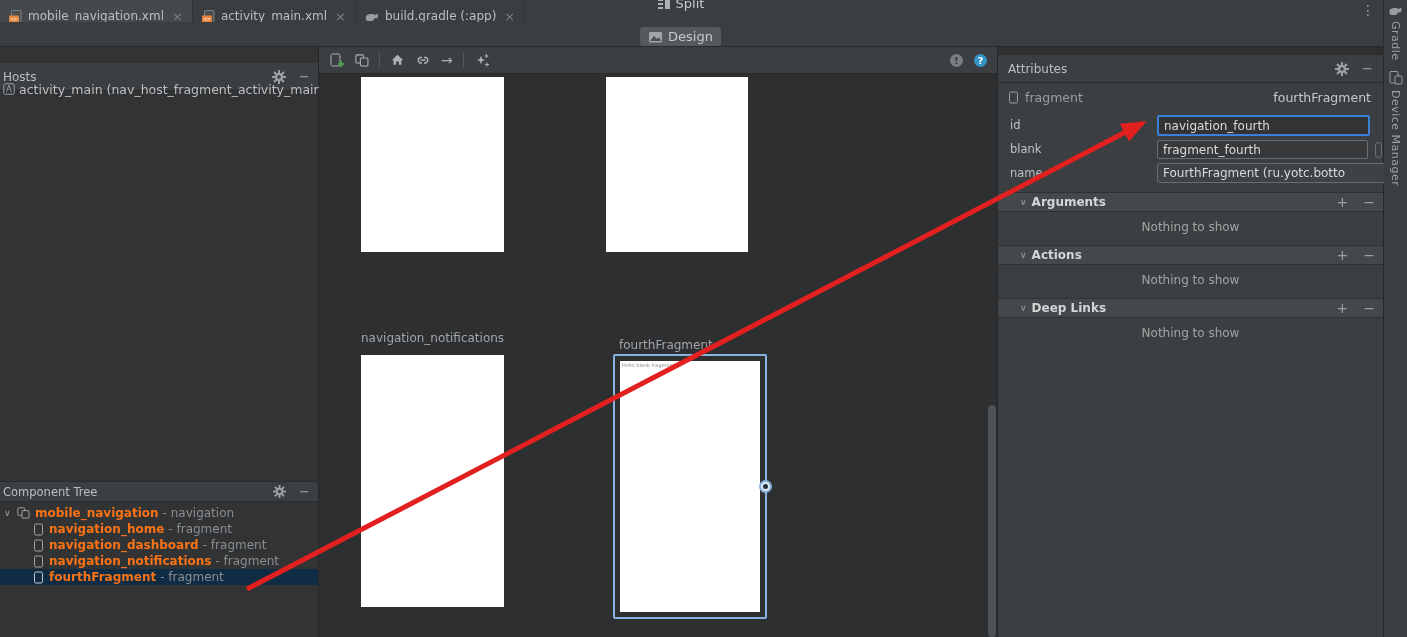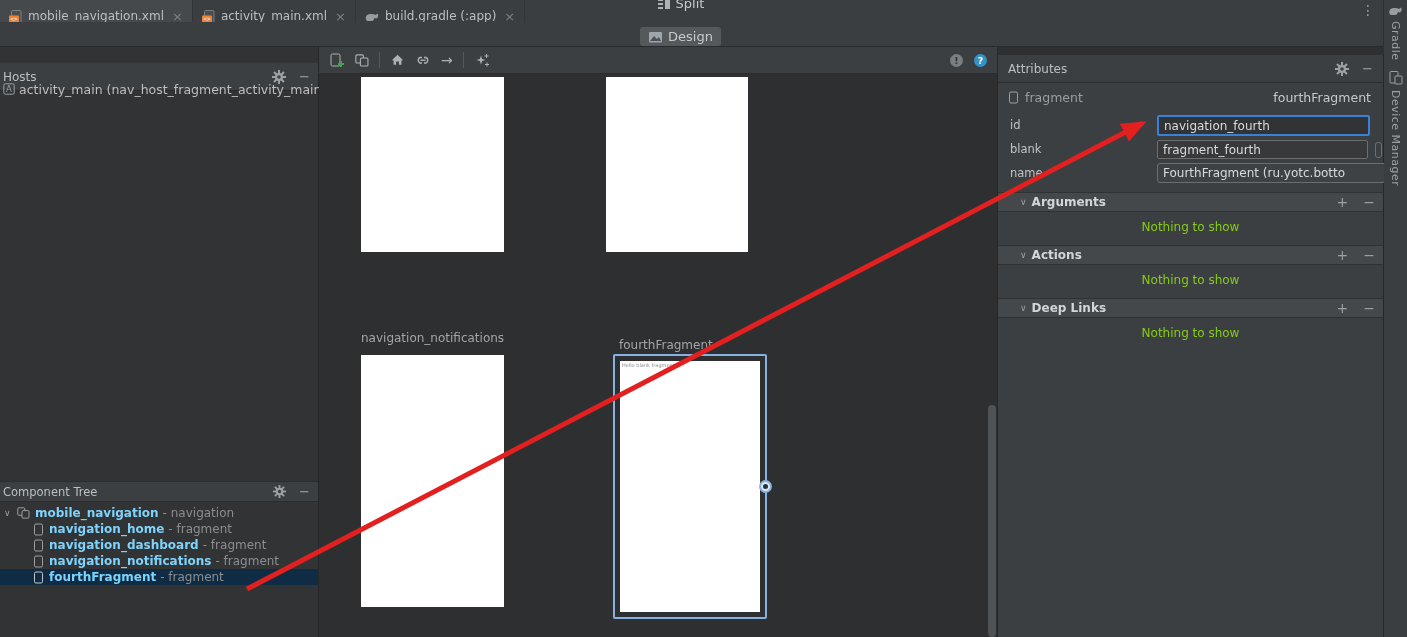--- a/index.html
+++ b/index.html
@@ -36,21 +36,21 @@
               border-bottom:1px solid #2a2c2e;display:flex;align-items:center;font-size:12px;color:#bcbfc1;}
   .ph-title{margin-left:3px;}
   .ph-icons{position:absolute;right:6px;display:flex;align-items:center;gap:13px;}
   .ph-min{color:#9ea1a3;font-size:13px;line-height:1;}
   .host-item{position:absolute;left:3px;top:33px;height:18px;display:flex;align-items:center;gap:4px;
              color:#bdbfc1;font-size:12.5px;white-space:nowrap;}
   .ct-head{top:434px;height:19px;border-top:1px solid #2a2c2e;font-size:11.5px;}
   .tree{position:absolute;left:0;top:458px;right:0;}
   .trow{height:16px;display:flex;align-items:center;white-space:nowrap;font-size:12px;color:#d4d6d8;}
   .trow .sfx{color:#8b8e90;margin-left:4px;}
-  .trow b{color:#7dd3fc;font-weight:700;margin-left:5px;}
+  .trow b{color:#f97316;font-weight:700;margin-left:5px;}
   .trow.selected{background:var(--selection-row);}
   .chev{color:#9ea1a3;font-size:9px;width:10px;margin-left:4px;}
   .ticon-sp{display:inline-flex;}
   .ind-root{margin-left:3px;} .ind-child{margin-left:33px;}
 
   
   .canvas{position:absolute;left:319px;top:47px;width:678px;height:590px;background:var(--canvas-bg);
           border-right:1px solid #252729;overflow:hidden;}
   .canvas-toolbar{position:absolute;left:0;top:0;right:0;height:27px;background:var(--panel-bg);
                   border-bottom:1px solid #2a2c2e;display:flex;align-items:center;gap:10px;padding-left:10px;box-sizing:border-box;}
@@ -87,21 +87,21 @@
   .dropdown{position:absolute;left:159px;top:108px;width:250px;height:20px;background:#3f4244;
             border:1px solid #6b6e70;border-radius:3px;display:flex;align-items:center;box-sizing:border-box;
             overflow:hidden;}
   .dropdown .dval{margin-left:5px;color:#d8dadc;font-size:12px;white-space:nowrap;overflow:hidden;flex:1;}
   .dropdown .darr{color:#9da0a2;font-size:9px;margin:0 4px;}
   .section-head{position:absolute;left:0;right:0;height:20px;background:#45484a;border-top:1px solid #2f3133;
                 border-bottom:1px solid #2f3133;display:flex;align-items:center;box-sizing:border-box;padding-left:14px;}
   .section-head .s-chev{color:#9da0a2;font-size:9px;margin-left:8px;}
   .section-head .s-title{color:#d3d5d7;font-weight:700;font-size:12px;margin-left:5px;}
   .section-head .s-btns{position:absolute;right:8px;display:flex;gap:15px;color:#9ea1a3;font-size:14px;line-height:1;}
-  .nothing{position:absolute;left:0;right:0;text-align:center;color:#84cc16;font-size:12px;}
+  .nothing{position:absolute;left:0;right:0;text-align:center;color:#a3a3a3;font-size:12px;}
 
   
   .sidebar{position:absolute;left:1384px;top:0;width:23px;height:637px;background:#3b3e40;}
   .sb-item{position:absolute;left:0;width:23px;display:flex;flex-direction:column;align-items:center;gap:5px;}
   .vtext{writing-mode:vertical-rl;font-size:11px;color:#9da0a2;letter-spacing:0.5px;}
 
   .arrow-overlay{position:absolute;left:0;top:0;z-index:100;pointer-events:none;}
 </style>
 </head>
 <body>

